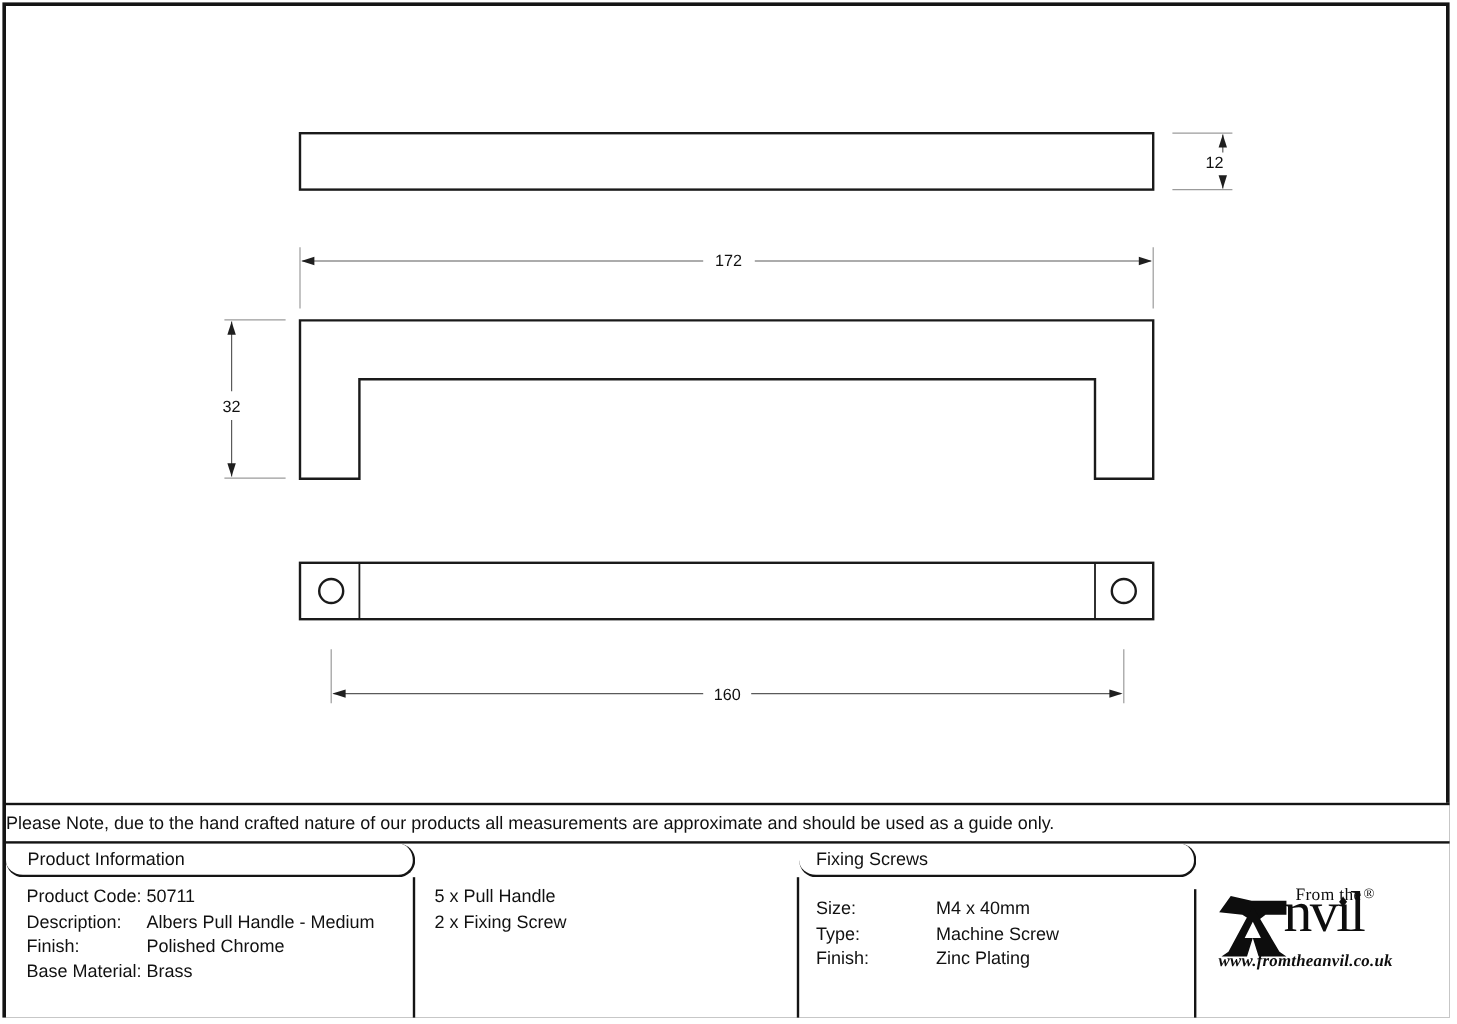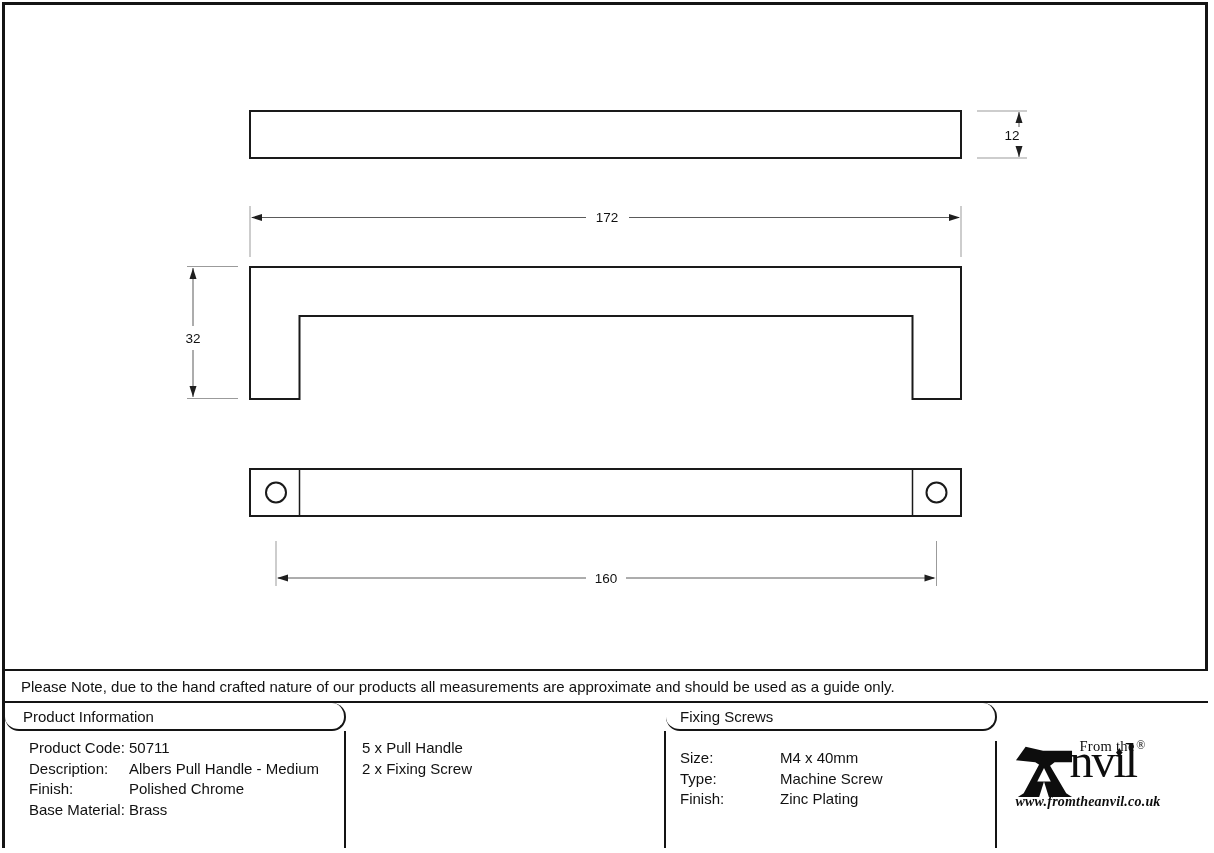--- a/index.html
+++ b/index.html
@@ -20,28 +20,28 @@
   .bottom{
     position:absolute;left:5px;top:669px;width:1203px;height:179px;
     display:grid;grid-template-columns:341px 320px 331px 1fr;
     grid-template-rows:34px 28px 1fr;background:#fff;box-sizing:border-box;
     font-size:15px;color:#111;
   }
   .bottom *{box-sizing:border-box;}
   .note-cell{
     grid-column:1/5;grid-row:1;
     border-top:2px solid #141414;border-bottom:2px solid #141414;
-    display:flex;align-items:center;padding-left:16px;
+    display:flex;align-items:center;
   }
   .hdr{display:flex;align-items:center;border-bottom:2px solid #141414;border-right:2px solid #141414;border-radius:14px;}
   .hdr.c1{grid-column:1;padding-left:18px;}
   .hdr.c2{grid-column:2;padding-left:16px;}
   .hdr.c3{grid-column:3;padding-left:14px;}
   .bodycell{padding-top:7px;line-height:20.5px;border-right:2px solid #141414;}
-  .bodycell.c1{grid-column:1;grid-row:3;padding-left:24px;}
+  .bodycell.c1{grid-column:1;grid-row:3;padding-left:17px;}
   .bodycell.c2{grid-column:2;grid-row:3;padding-left:16px;}
   .bodycell.c3{grid-column:3;grid-row:3;padding-left:14px;margin-top:10px;}
   .kv{display:flex;}
   .kv .k{width:100px;flex:none;}
 
   
   .logo-cell{grid-column:4;grid-row:2/4;display:flex;align-items:center;justify-content:center;}
   .logo{position:relative;width:178px;height:80px;font-family:"Liberation Serif",serif;color:#0d0d0d;}
   .anvil-mark{position:absolute;left:0;top:4px;width:60px;height:58px;}
   .from-the{position:absolute;left:66px;top:2px;font-size:14.5px;letter-spacing:0.3px;}

